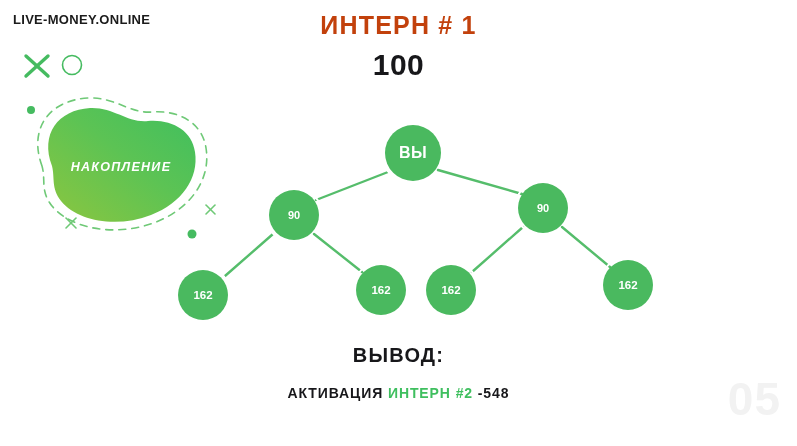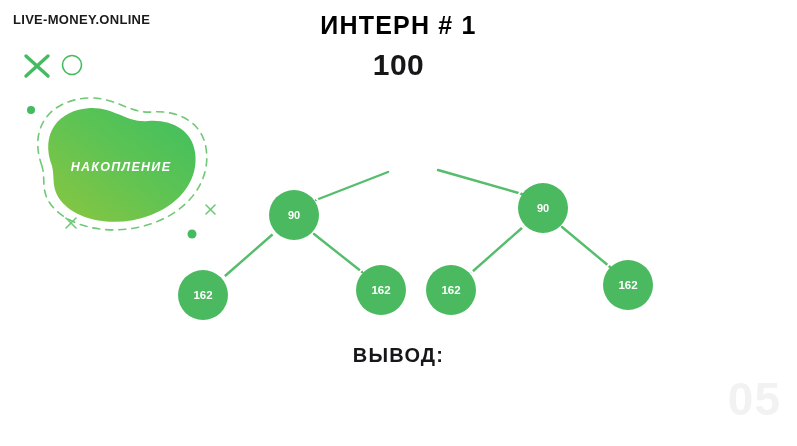--- a/index.html
+++ b/index.html
@@ -34,21 +34,21 @@
   
   #intern-title {
     position: absolute;
     left: 0;
     right: 0;
     top: 11px;
     text-align: center;
     font-size: 25px;
     font-weight: bold;
     letter-spacing: 1.2px;
-    color: #000000;
+    color: #c2410c;
   }
   #intern-amount {
     position: absolute;
     left: 0;
     right: 0;
     top: 48px;
     text-align: center;
     font-size: 30px;
     font-weight: bold;
     letter-spacing: 0.5px;
@@ -245,20 +245,25 @@
     <g stroke="#55bd6b" stroke-width="2.4" stroke-linecap="round" fill="none">
       <line x1="388" y1="172" x2="316" y2="200"></line>
       <line x1="438" y1="170" x2="522" y2="194"></line>
       <line x1="273" y1="234" x2="225" y2="276"></line>
       <line x1="314" y1="234" x2="362" y2="272"></line>
       <line x1="523" y1="227" x2="472" y2="272"></line>
       <line x1="562" y1="227" x2="610" y2="267"></line>
     </g>
   </svg>
 
+  <div class="node you" style="left:385px; top:125px;">
+    <span class="ring"></span>
+    <span class="ring2"></span>
+    <span class="node-label">ВЫ</span>
+  </div>
 
   <div class="node mid" style="left:269px; top:190px;">
     <span class="ring"></span>
     <span class="ring2"></span>
     <span class="node-label">90</span>
   </div>
   <div class="node mid" style="left:518px; top:183px;">
     <span class="ring"></span>
     <span class="ring2"></span>
     <span class="node-label">90</span>
@@ -279,16 +284,21 @@
     <span class="ring2"></span>
     <span class="node-label">162</span>
   </div>
   <div class="node leaf" style="left:603px; top:260px;">
     <span class="ring"></span>
     <span class="ring2"></span>
     <span class="node-label">162</span>
   </div>
 
   <div id="spend-title">ВЫВОД:</div>
+  <div id="spend-row">
+    <span>АКТИВАЦИЯ</span>
+    <span class="accent">ИНТЕРН #2</span>
+    <span>-548</span>
+  </div>
 
   <div id="page-num">05</div>
 
 </div>
 
 </body></html>

